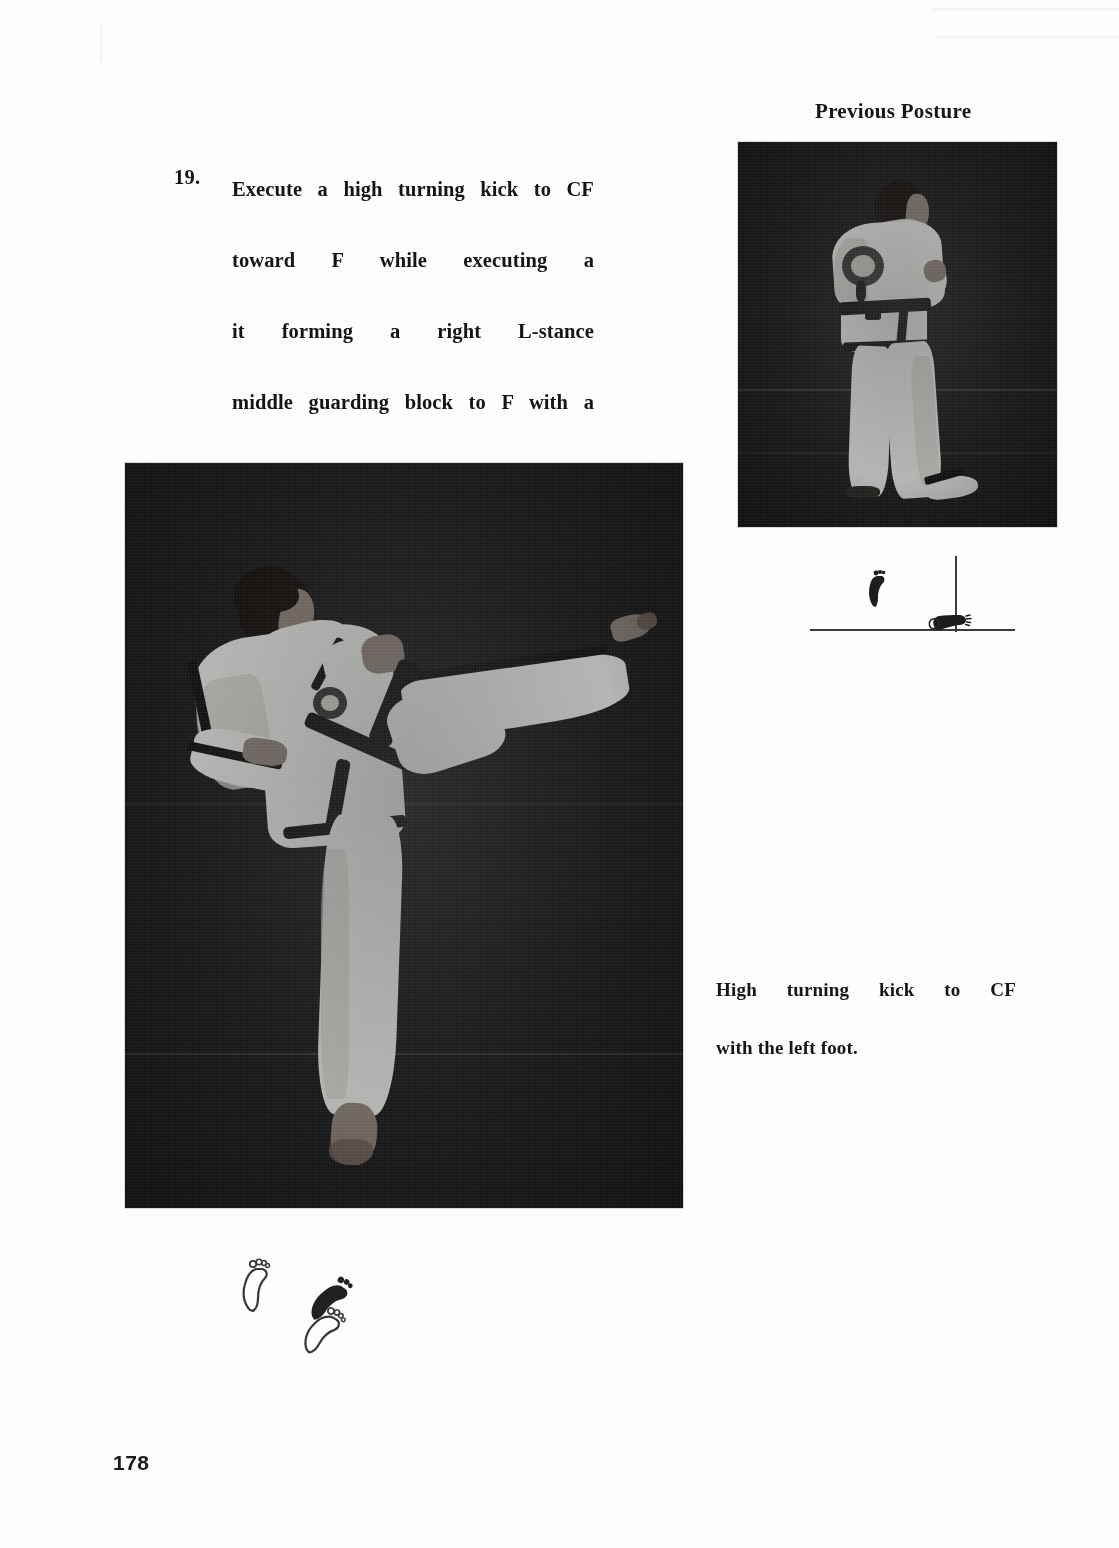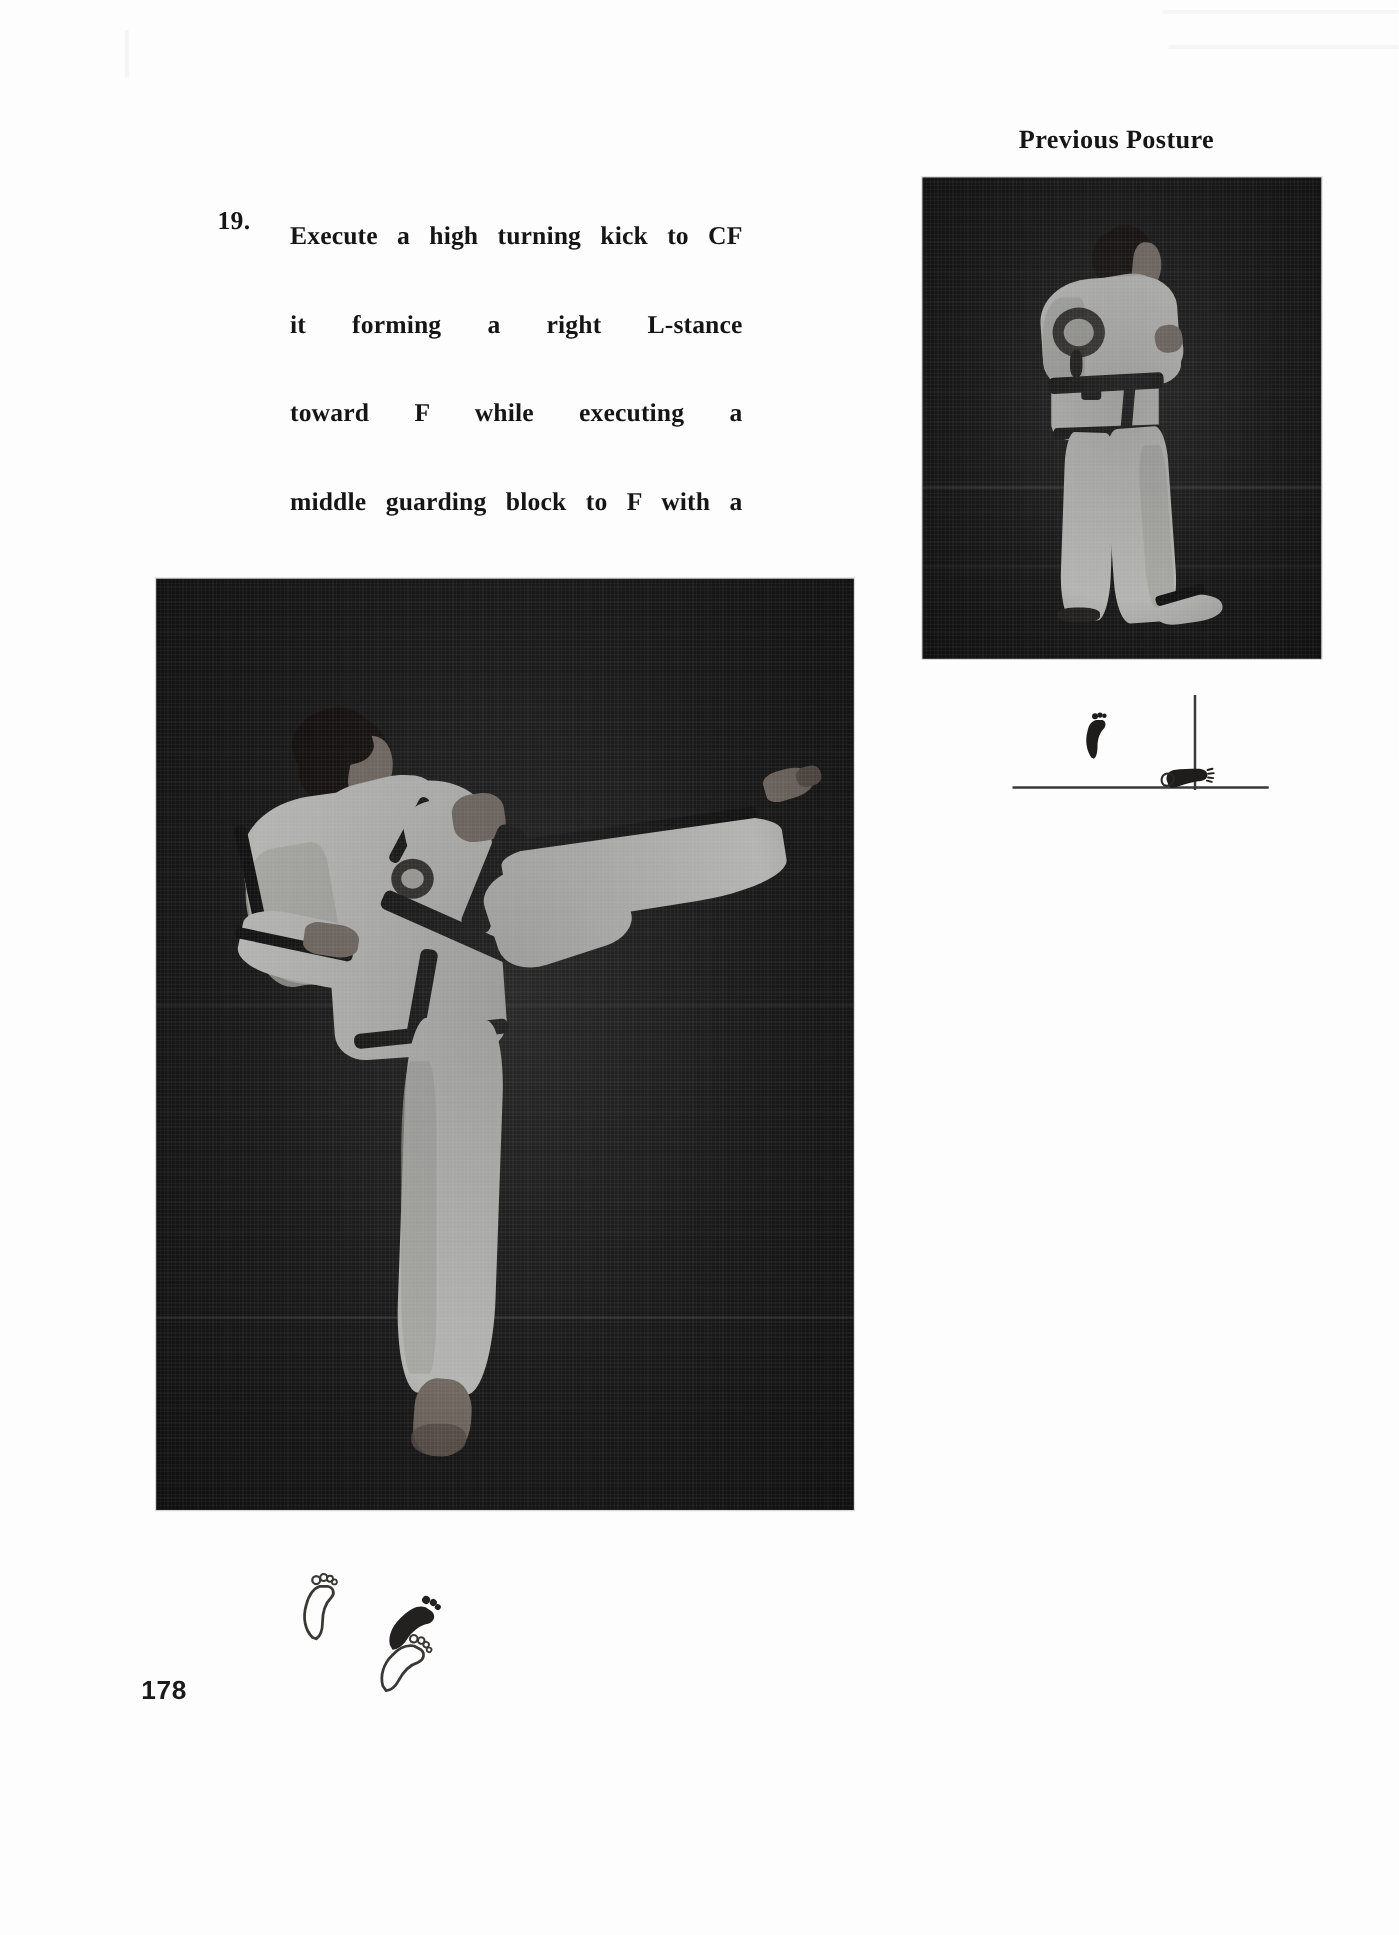--- a/index.html
+++ b/index.html
@@ -167,21 +167,21 @@
   #kick-caption .cap-line.spread::after {
     content: "";
     display: inline-block;
     width: 100%;
   }
 
   
   #page-number {
     position: absolute;
     left: 113px;
-    top: 1341px;
+    top: 1451px;
     font-family: "Liberation Sans", sans-serif;
     font-weight: bold;
     font-size: 21px;
     color: #1a1a1a;
     letter-spacing: .5px;
   }
 </style>
 </head>
 <body>
 
@@ -190,22 +190,22 @@
   <div class="scan-artifact" style="left:930px; top:8px; width:560px; height:3px;"></div>
   <div class="scan-artifact" style="left:935px; top:36px; width:540px; height:3px;"></div>
   <div class="scan-artifact" style="left:100px; top:24px; width:3px; height:38px;"></div>
 
   <div id="instruction-block">
     <div class="step-row">
       <div class="step-number">19.</div>
       <div class="step-body">
         <p class="step-text">
             <span style="display: block; text-align: justify;">Execute a high turning kick to CF<span style="display: inline-block; width: 100%;"></span></span>
+            <span style="display: block; text-align: justify;">toward F while executing a<span style="display: inline-block; width: 100%;"></span></span>
             <span style="display: block; text-align: justify;">it forming a right L-stance<span style="display: inline-block; width: 100%;"></span></span>
-            <span style="display: block; text-align: justify;">toward F while executing a<span style="display: inline-block; width: 100%;"></span></span>
             <span style="display: block; text-align: justify;">middle guarding block to F with a<span style="display: inline-block; width: 100%;"></span></span>
             <span style="display: block;">knife-hand.</span>
           </p>
         <p class="step-text">
             <span style="display: block; text-align: justify;">Perform 18 and 19 in a fast<span style="display: inline-block; width: 100%;"></span></span>
             <span style="display: block;">motion.</span>
           </p>
       </div>
     </div>
   </div>
@@ -316,20 +316,24 @@
 
     <div class="fig dobok" style="left:196px; top:352px; width:78px; height:300px; border-radius:20% 20% 26% 24%; transform:rotate(2deg);"></div>
     <div class="fig dobok-dim" style="left:196px; top:386px; width:28px; height:250px; border-radius:30% 22% 20% 28%; opacity:.7;"></div>
     <div class="fig skin" style="left:206px; top:640px; width:46px; height:62px; border-radius:38% 42% 46% 38%; transform:rotate(4deg);"></div>
     <div class="fig skin-dark" style="left:204px; top:676px; width:44px; height:26px; border-radius:40% 40% 50% 50%; opacity:.85;"></div>
 
     <div class="vignette"></div>
     <div class="grain"></div>
   </div>
 
+  <div id="kick-caption">
+    <span class="cap-line spread">High turning kick to CF</span>
+    <span class="cap-line">with the left foot.</span>
+  </div>
 
   <div class="diagram" id="diagram-turning-kick" style="left:225px; top:1248px; width:180px; height:120px;">
 
     <div class="foot" style="left:12px; top:8px;">
       <svg width="34" height="58" viewBox="0 0 34 58" aria-hidden="true">
         <path d="M13 54 C7 48 5 38 8 28 C10 20 13 15 19 13 L25 13 C30 14 31 19 28 22 C23 27 21 34 21 42 C21 48 19 53 16 55 Z" fill="none" stroke="#3a3836" stroke-width="2.2" stroke-linejoin="round"></path>
         <circle cx="16" cy="8" r="3.2" fill="none" stroke="#3a3836" stroke-width="1.8"></circle>
         <circle cx="22" cy="6" r="2.8" fill="none" stroke="#3a3836" stroke-width="1.6"></circle>
         <circle cx="27" cy="7" r="2.4" fill="none" stroke="#3a3836" stroke-width="1.5"></circle>
         <circle cx="30.5" cy="9.5" r="2" fill="none" stroke="#3a3836" stroke-width="1.4"></circle>

